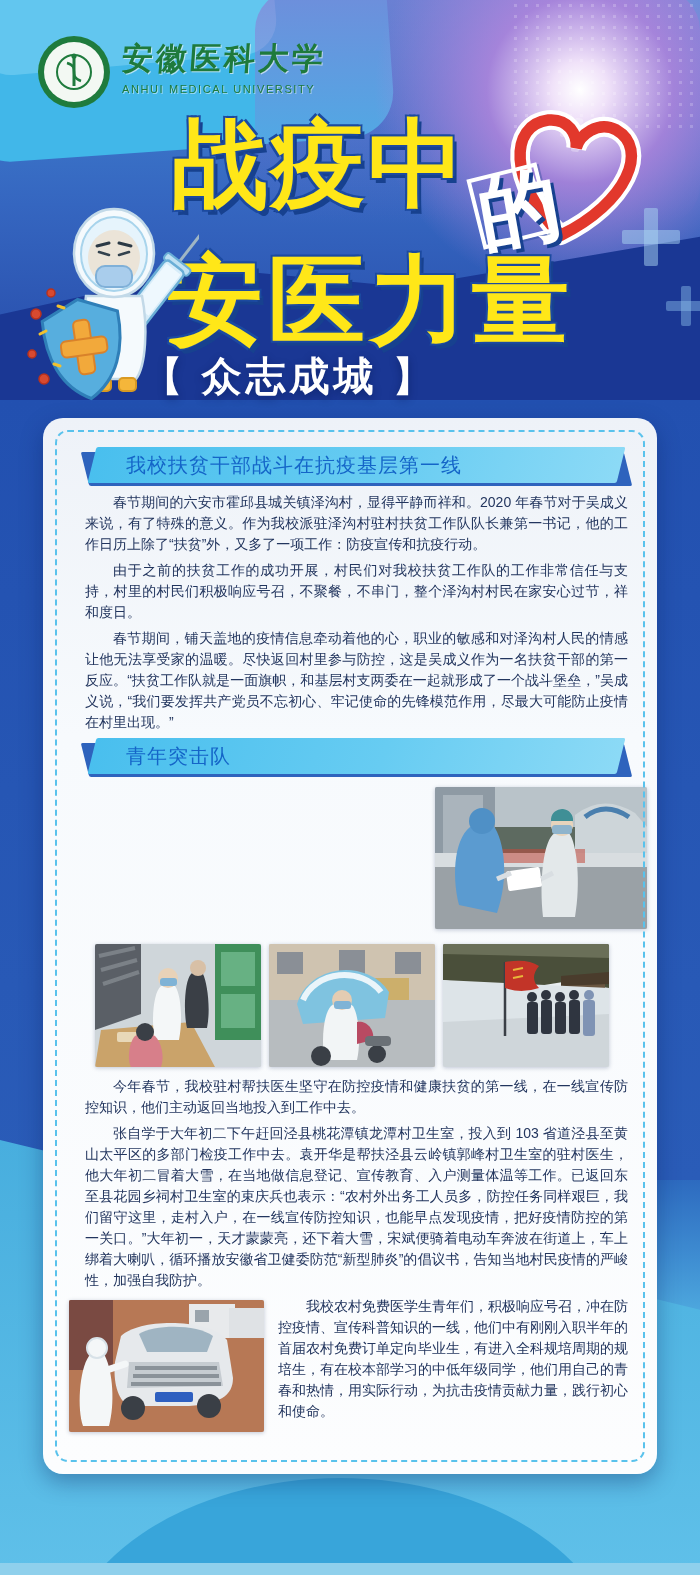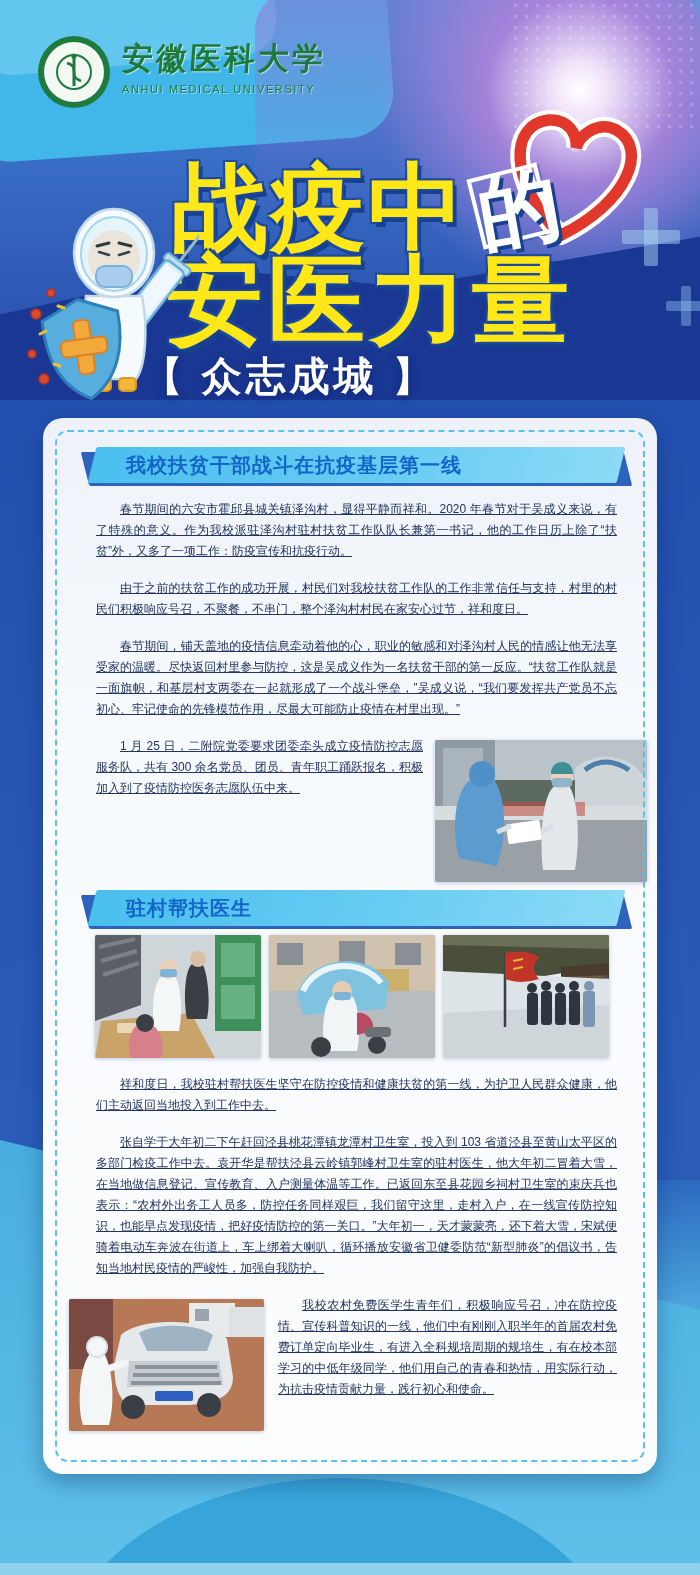--- a/index.html
+++ b/index.html
@@ -35,21 +35,21 @@
   
   .logo { position:absolute; left:36px; top:34px; display:flex; align-items:flex-start; gap:10px; }
   .logo-names { padding-top:4px; }
   .logo-cn { font-size:31px; font-weight:bold; color:#1e7a3c; letter-spacing:3px; transform:skewX(-4deg);
     text-shadow:1px 1px 0 rgba(255,255,255,.6); }
   .logo-en { margin-top:3px; font-size:11px; font-weight:normal; color:#1e7a3c; letter-spacing:1.6px;
     text-shadow:1px 1px 0 rgba(255,255,255,.5); }
 
   .title-line { position:absolute; color:#ffe718; font-weight:bold; line-height:1;
     text-shadow:-2px -2px 0 #1c4aa0,2px -2px 0 #1c4aa0,-2px 2px 0 #1c4aa0,4px 5px 0 #17418f; white-space:nowrap; }
-  .t1 { left:172px; top:116px; font-size:96px; letter-spacing:2px;margin-top:44px; }
+  .t1 { left:172px; top:116px; font-size:96px; letter-spacing:2px; }
   .t2 { left:166px; top:252px; font-size:97px; letter-spacing:5px;text-align:center; }
   .heart-wrap { position:absolute; left:492px; top:104px; width:156px; height:158px; transform:rotate(10deg); }
   .de-box { position:absolute; left:474px; top:170px; width:72px; height:72px; border:4px solid #ffffff; transform:rotate(-14deg);
     box-shadow:2px 2px 0 rgba(23,65,143,.35); }
   .de { position:absolute; left:478px; top:168px; font-size:82px; font-weight:bold; color:#ffffff; line-height:1;
     transform:rotate(-10deg); text-shadow:3px 4px 0 #17418f; }
   .mascot { position:absolute; left:24px; top:196px; }
   .subtitle { position:absolute; left:0; top:349px; width:579px; text-align:center; color:#ffffff;
     font-size:40px; font-weight:bold; letter-spacing:4px; text-shadow:0 3px 8px rgba(5,20,70,.45); }
 
@@ -60,23 +60,23 @@
   .dash-border { position:absolute; left:12px; top:12px; right:12px; bottom:12px; border:2px dashed #59c2ec;
     border-radius:13px; pointer-events:none; z-index:5; }
   .content { position:relative; padding:29px 24px 0 37px; z-index:1; }
 
   .ribbon { position:relative; height:36px; margin:14px 12px 9px 12px; }
   .ribbon:first-child { margin-top:0; }
   .ribbon-under { position:absolute; left:-7px; right:-7px; top:5px; bottom:-3px; background:#2e63bd; transform:skewX(14deg); border-radius:2px; }
   .ribbon-band { position:absolute; inset:0; background:linear-gradient(95deg,#49bfee 0%,#67ccf2 55%,#8cdaf6 100%);
     transform:skewX(-14deg); border-radius:2px; }
   .ribbon-label { position:relative; z-index:1; display:block; line-height:36px; padding-left:34px;
-    color:#1465c8; font-weight:bold; font-size:20px; letter-spacing:1px; }
-
-  .para { margin:16px; text-indent:2em; text-align:justify; font-size:12px; line-height:21px; color:#22355e;text-decoration:underline; }
+    color:#1465c8; font-weight:normal; font-size:20px; letter-spacing:1px; }
+
+  .para { margin:5px; text-indent:2em; text-align:justify; font-size:14px; line-height:21px; color:#22355e; }
   section { overflow:visible; }
   section::after { content:""; display:block; clear:both; }
 
   .photo { display:block; border-radius:2px; box-shadow:0 1px 4px rgba(20,40,90,.25); background:#ccc; }
   .photo-right { float:right; width:212px; height:142px; margin:4px -14px 8px 12px; }
   .photo-left { float:left; width:195px; height:132px; margin:4px 14px 6px -11px; }
   .photo-row { display:flex; gap:8px; margin:7px 0 9px 15px; }
   .photo-row .photo { width:166px; height:123px; }
 </style>
 </head>
@@ -164,48 +164,47 @@
           <div class="ribbon-under"></div>
           <div class="ribbon-band"></div>
           <span class="ribbon-label">我校扶贫干部战斗在抗疫基层第一线</span>
         </div>
         <p class="para">春节期间的六安市霍邱县城关镇泽沟村，显得平静而祥和。2020 年春节对于吴成义来说，有了特殊的意义。作为我校派驻泽沟村驻村扶贫工作队队长兼第一书记，他的工作日历上除了“扶贫”外，又多了一项工作：防疫宣传和抗疫行动。</p>
         <p class="para">由于之前的扶贫工作的成功开展，村民们对我校扶贫工作队的工作非常信任与支持，村里的村民们积极响应号召，不聚餐，不串门，整个泽沟村村民在家安心过节，祥和度日。</p>
         <p class="para">春节期间，铺天盖地的疫情信息牵动着他的心，职业的敏感和对泽沟村人民的情感让他无法享受家的温暖。尽快返回村里参与防控，这是吴成义作为一名扶贫干部的第一反应。“扶贫工作队就是一面旗帜，和基层村支两委在一起就形成了一个战斗堡垒，”吴成义说，“我们要发挥共产党员不忘初心、牢记使命的先锋模范作用，尽最大可能防止疫情在村里出现。”</p>
       </section>
 
       <section>
+        <div class="ribbon">
+          <div class="ribbon-under"></div>
+          <div class="ribbon-band"></div>
+          <span class="ribbon-label">青年突击队</span>
+        </div>
         <svg class="photo photo-right" viewBox="0 0 212 142" preserveAspectRatio="none">
           <rect width="212" height="142" fill="#b9c3c9"></rect>
           <rect x="0" y="0" width="60" height="80" fill="#8e9aa4"></rect>
           <rect x="8" y="8" width="40" height="60" fill="#aab4bc"></rect>
           <path d="M140 28 Q168 6 200 26 L212 40 L212 70 L140 70 Z" fill="#cdd5d9"></path>
           <path d="M150 30 Q170 14 194 30" fill="none" stroke="#4a7fae" stroke-width="5"></path>
           <rect x="60" y="40" width="80" height="26" fill="#5d6a60"></rect>
           <rect x="0" y="66" width="212" height="14" fill="#d8dde0"></rect>
           <rect x="0" y="80" width="212" height="62" fill="#9aa1a6"></rect>
           <rect x="60" y="62" width="90" height="14" fill="#c2483c" opacity=".55"></rect>
           <path d="M38 38 C 20 48 16 86 24 118 L62 126 C 74 92 70 54 58 38 Q47 30 38 38 Z" fill="#5b9bd0"></path>
           <circle cx="47" cy="34" r="13" fill="#4f90c6"></circle>
           <path d="M120 46 C 108 52 104 96 108 130 L140 130 C 146 96 142 56 134 46 Q127 40 120 46 Z" fill="#e3e8ea"></path>
           <circle cx="127" cy="38" r="11" fill="#e8d4bc"></circle>
           <path d="M116 32 a11 11 0 0 1 22 2 l-22 0 Z" fill="#3f8f96"></path>
           <rect x="117" y="38" width="20" height="9" rx="3" fill="#8fb4cc"></rect>
           <rect x="72" y="82" width="34" height="20" rx="2" fill="#ffffff" transform="rotate(-8 89 92)"></rect>
           <path d="M62 92 L76 86 M106 92 L118 86" stroke="#d9dee2" stroke-width="5"></path>
         </svg>
-        <p class="para">1 月 25 日，二附院党委要求团委牵头成立疫情防控志愿服务队，共有 300 余名党员、团员、青年职工踊跃报名，积极加入到了疫情防控医务志愿队伍中来。</p>
-      </section>
-
-      <section>
-        <div class="ribbon">
-          <div class="ribbon-under"></div>
-          <div class="ribbon-band"></div>
-          <span class="ribbon-label">驻村帮扶医生</span>
-        </div>
+      </section>
+
+      <section>
         <div class="photo-row">
           <svg class="photo" viewBox="0 0 166 123" preserveAspectRatio="none">
             <rect width="166" height="123" fill="#cfd6da"></rect>
             <path d="M0 0 L46 0 L46 70 L0 86 Z" fill="#5a5f66"></path>
             <path d="M4 12 L40 4 M6 26 L42 16 M8 40 L44 28" stroke="#7b8187" stroke-width="4"></path>
             <rect x="120" y="0" width="46" height="96" fill="#3f8f5a"></rect>
             <rect x="126" y="8" width="34" height="34" fill="#67b183"></rect>
             <rect x="126" y="50" width="34" height="34" fill="#67b183"></rect>
             <path d="M6 86 L96 78 L120 123 L0 123 Z" fill="#caa36a"></path>
             <rect x="22" y="88" width="40" height="10" rx="2" fill="#e8d8b8"></rect>
@@ -253,21 +252,21 @@
               <rect x="126" y="56" width="11" height="34" rx="3"></rect>
             </g>
             <rect x="140" y="56" width="12" height="36" rx="3" fill="#7f93b4"></rect>
             <circle cx="89" cy="53" r="5" fill="#2f3540"></circle>
             <circle cx="103" cy="51" r="5" fill="#2f3540"></circle>
             <circle cx="117" cy="53" r="5" fill="#2f3540"></circle>
             <circle cx="131" cy="51" r="5" fill="#2f3540"></circle>
             <circle cx="146" cy="51" r="5" fill="#7f93b4"></circle>
           </svg>
         </div>
-        <p class="para">祥和度日，我校驻村帮扶医生坚守在防控疫情和健康扶贫的第一线，为护卫人民群众健康，他们主动返回当地投入到工作中去。</p>
+        <p class="para">今年春节，我校驻村帮扶医生坚守在防控疫情和健康扶贫的第一线，在一线宣传防控知识，他们主动返回当地投入到工作中去。</p>
         <p class="para">张自学于大年初二下午赶回泾县桃花潭镇龙潭村卫生室，投入到 103 省道泾县至黄山太平区的多部门检疫工作中去。袁开华是帮扶泾县云岭镇郭峰村卫生室的驻村医生，他大年初二冒着大雪，在当地做信息登记、宣传教育、入户测量体温等工作。已返回东至县花园乡祠村卫生室的束庆兵也表示：“农村外出务工人员多，防控任务同样艰巨，我们留守这里，走村入户，在一线宣传防控知识，也能早点发现疫情，把好疫情防控的第一关口。”大年初一，天才蒙蒙亮，还下着大雪，宋斌便骑着电动车奔波在街道上，车上绑着大喇叭，循环播放安徽省卫健委防范“新型肺炎”的倡议书，告知当地村民疫情的严峻性，加强自我防护。</p>
       </section>
 
       <section>
         <svg class="photo photo-left" viewBox="0 0 195 132" preserveAspectRatio="none">
           <rect width="195" height="132" fill="#b77855"></rect>
           <rect x="0" y="0" width="44" height="70" fill="#7a4a42"></rect>
           <rect x="120" y="4" width="46" height="34" fill="#e8eaec"></rect>
           <rect x="160" y="8" width="35" height="30" fill="#dfe2e5"></rect>
           <rect x="126" y="10" width="14" height="12" fill="#9aa4ac"></rect>

